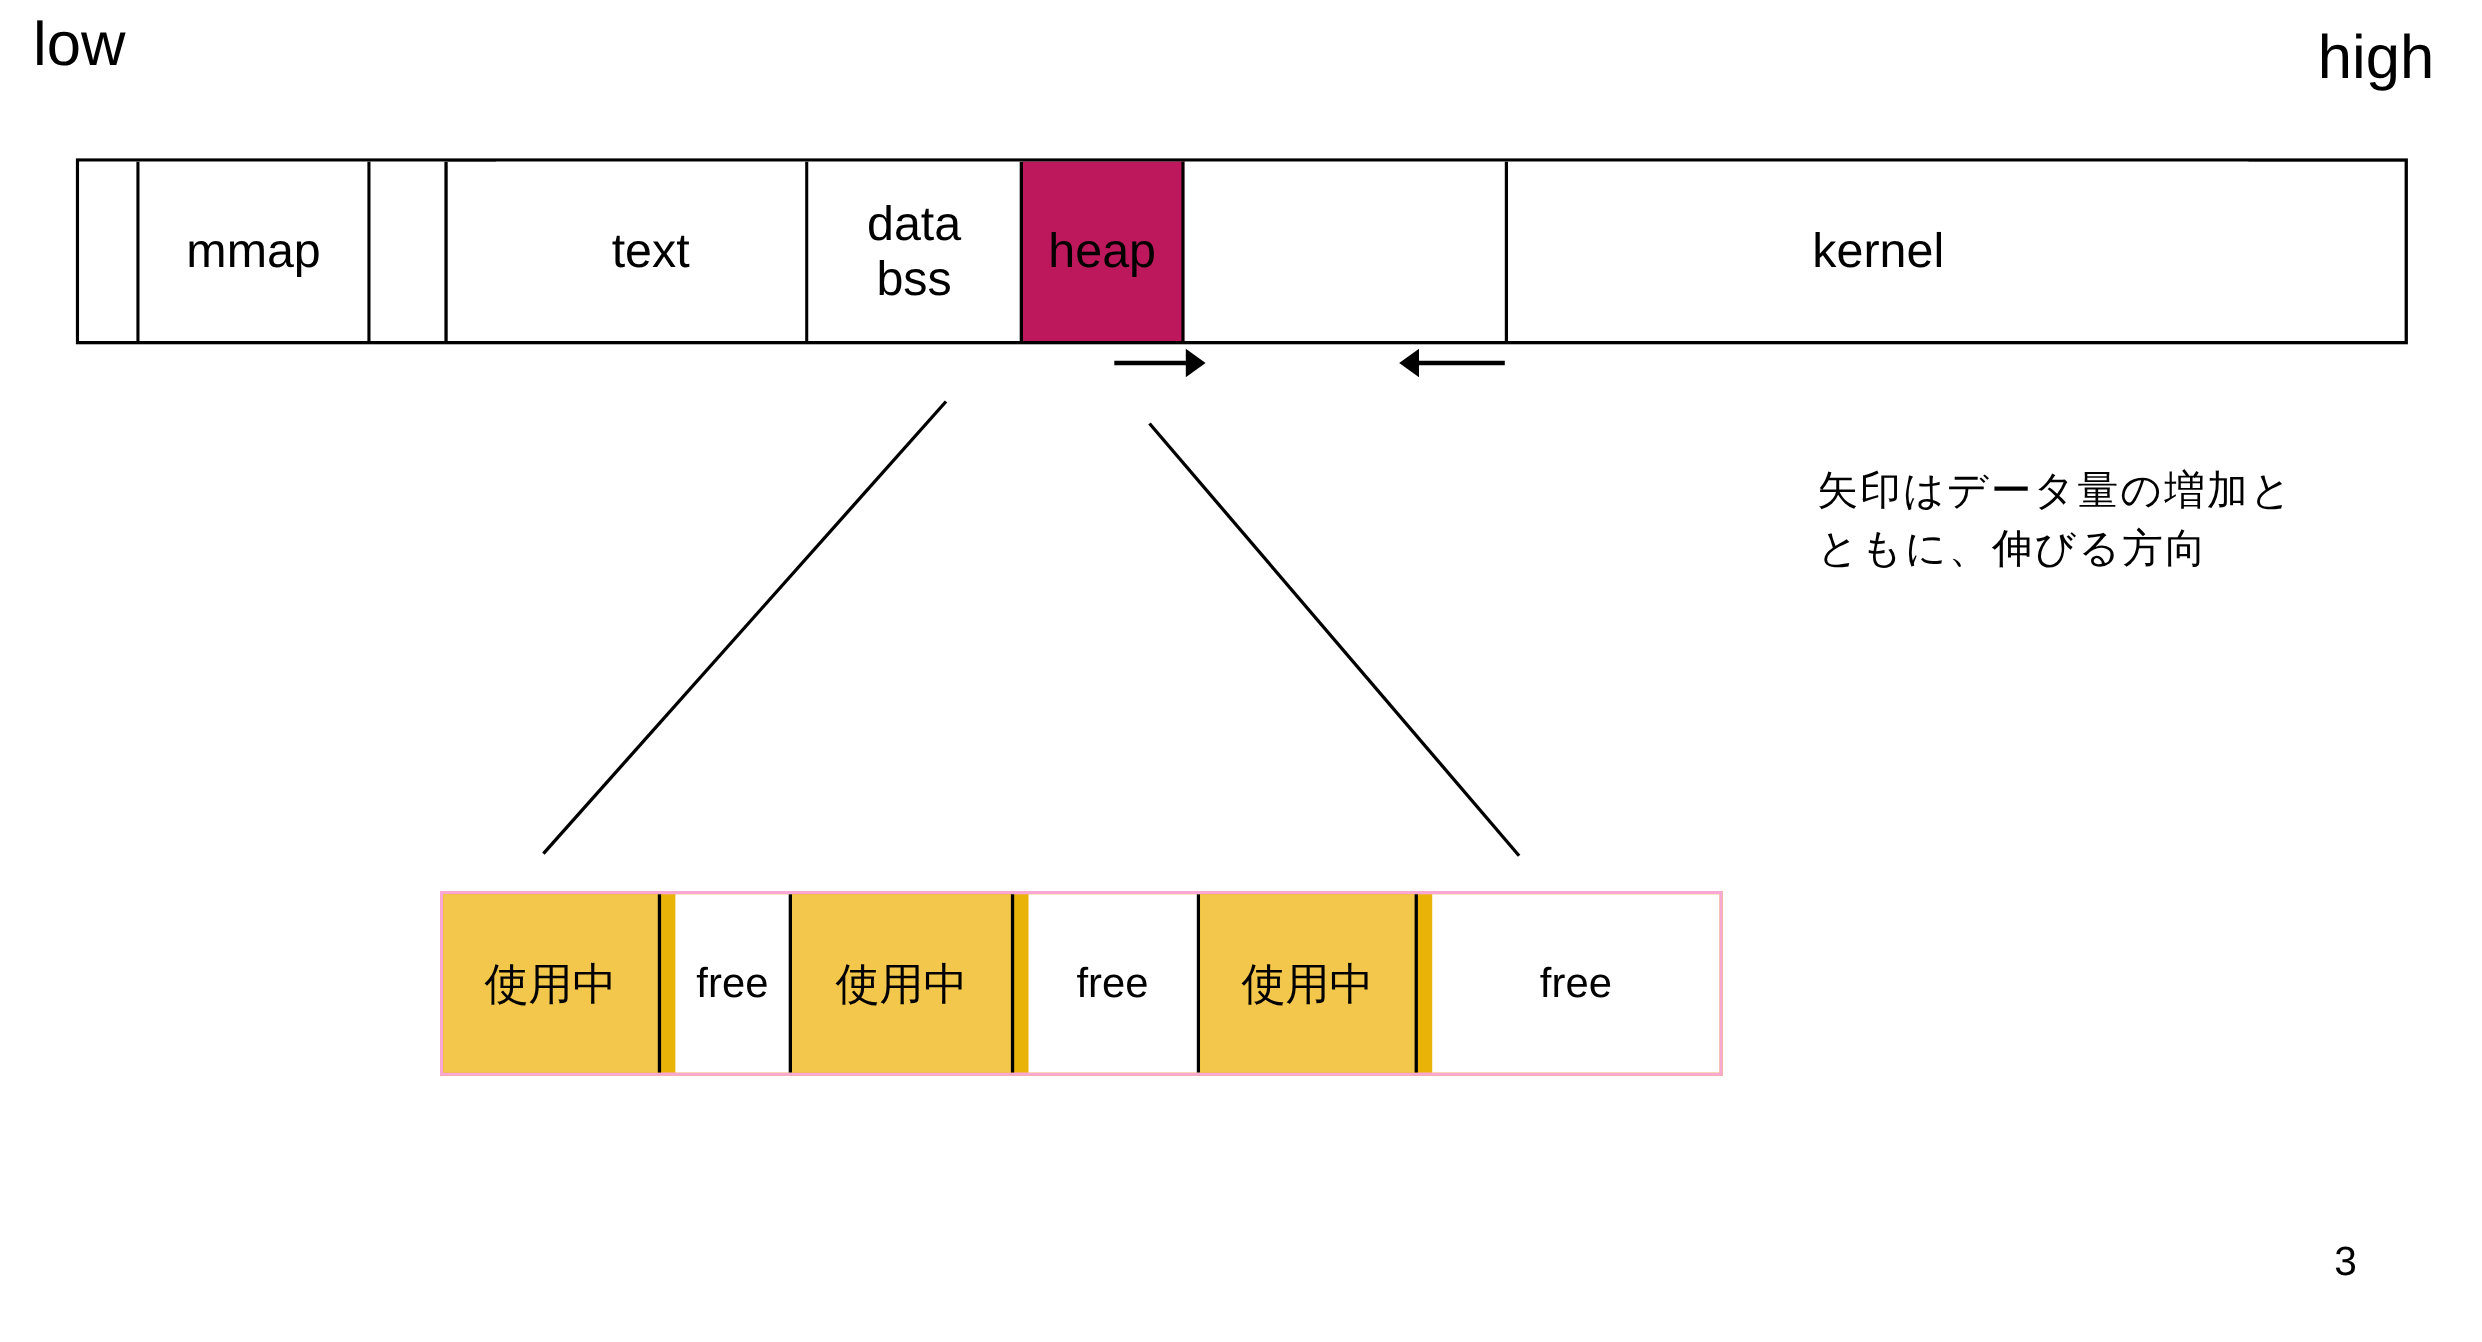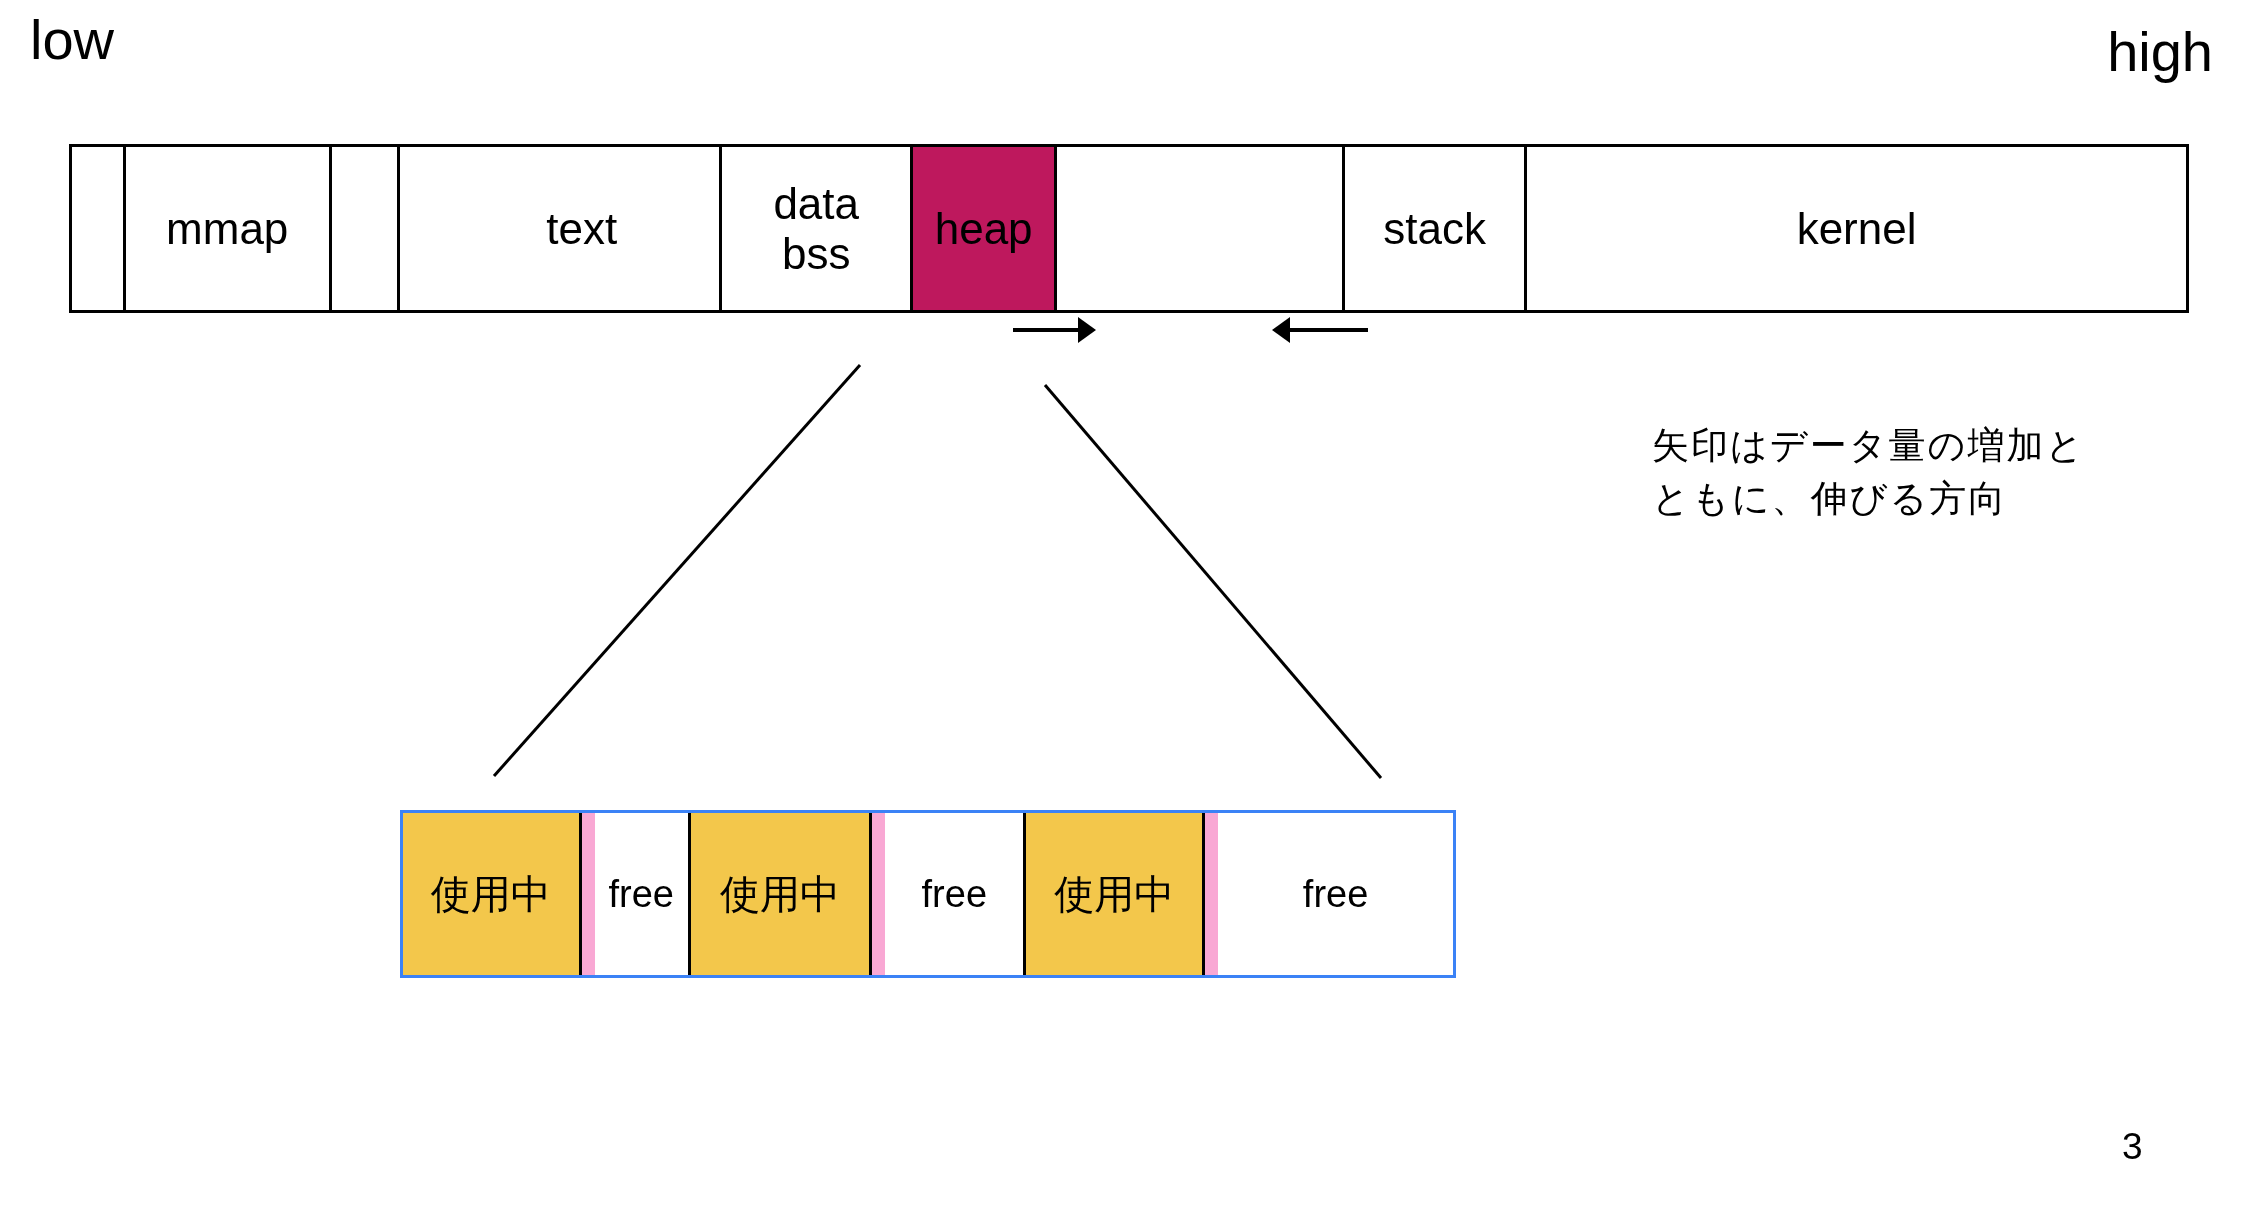--- a/index.html
+++ b/index.html
@@ -40,25 +40,25 @@
     font-size:44px;
     line-height:1.12;
     text-align:center;
   }
   #memory-bar .seg:last-child{border-right:none;}
 
   
   #heap-detail-bar{
     position:absolute;
     left:400px;top:810px;
-    width:1056px;height:168px;
-    border:3px solid #3b82f6;
+    width:1166px;height:168px;
+    border:3px solid #f9a8d4;
     box-sizing:border-box;
     display:flex;
-    background:#f9a8d4;
+    background:#eab308;
   }
   #heap-detail-bar .seg{
     box-sizing:border-box;
     border-right:3px solid #000;
     height:100%;
     display:flex;
     align-items:center;
     justify-content:center;
     font-size:40px;
     text-align:center;
@@ -112,23 +112,20 @@
         <div>text</div>
       </div>
       <div class="seg" style="width: 195px; background: rgb(255, 255, 255);">
         <div>data</div>
         <div>bss</div>
       </div>
       <div class="seg" style="width: 147px; background: #be185d;">
         <div>heap</div>
       </div>
       <div class="seg" style="width: 294px; background: rgb(255, 255, 255);"></div>
-      <div class="seg" style="width: 186px; background: rgb(255, 255, 255);">
-        <div>stack</div>
-      </div>
       <div class="seg" style="width: 673px; background: rgb(255, 255, 255);">
         <div>kernel</div>
       </div>
     </div>
 
   <svg id="overlay" viewBox="0 0 2256 1220">
     <g>
       <line x1="1013" y1="330" x2="1080" y2="330" stroke="#000" stroke-width="4"></line>
       <polygon points="1078,317 1078,343 1096,330" fill="#000"></polygon>
     </g>

